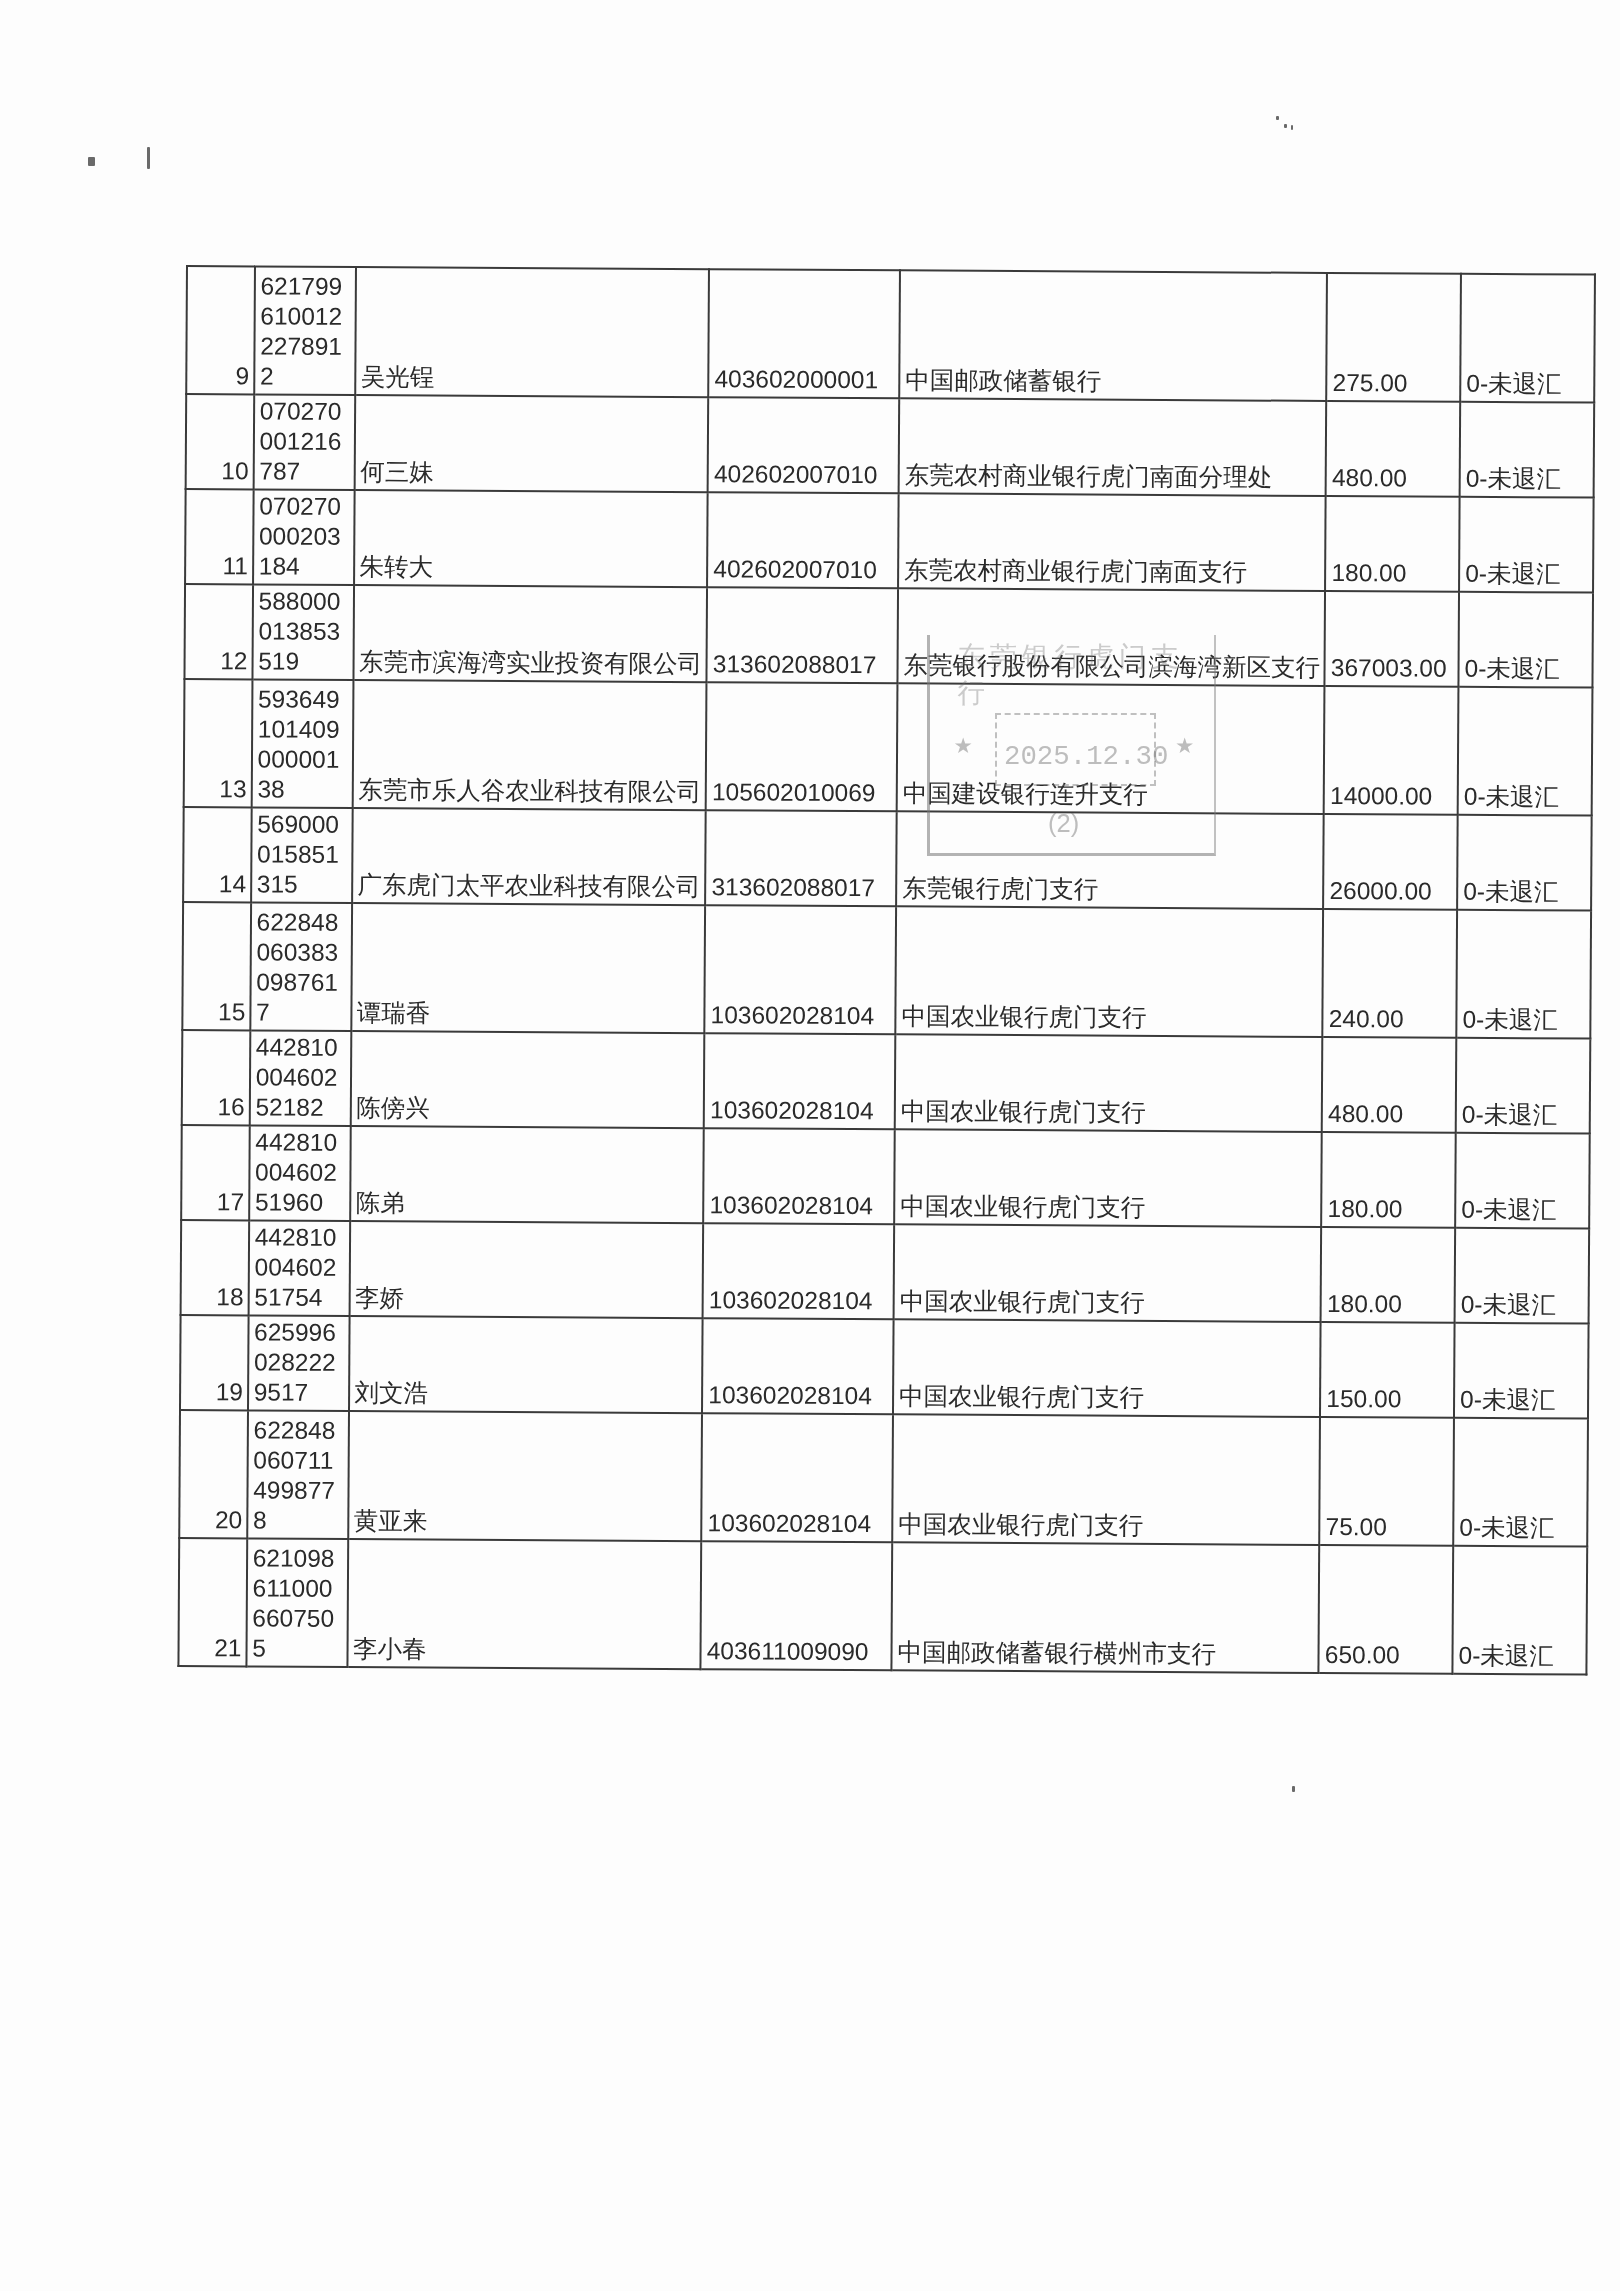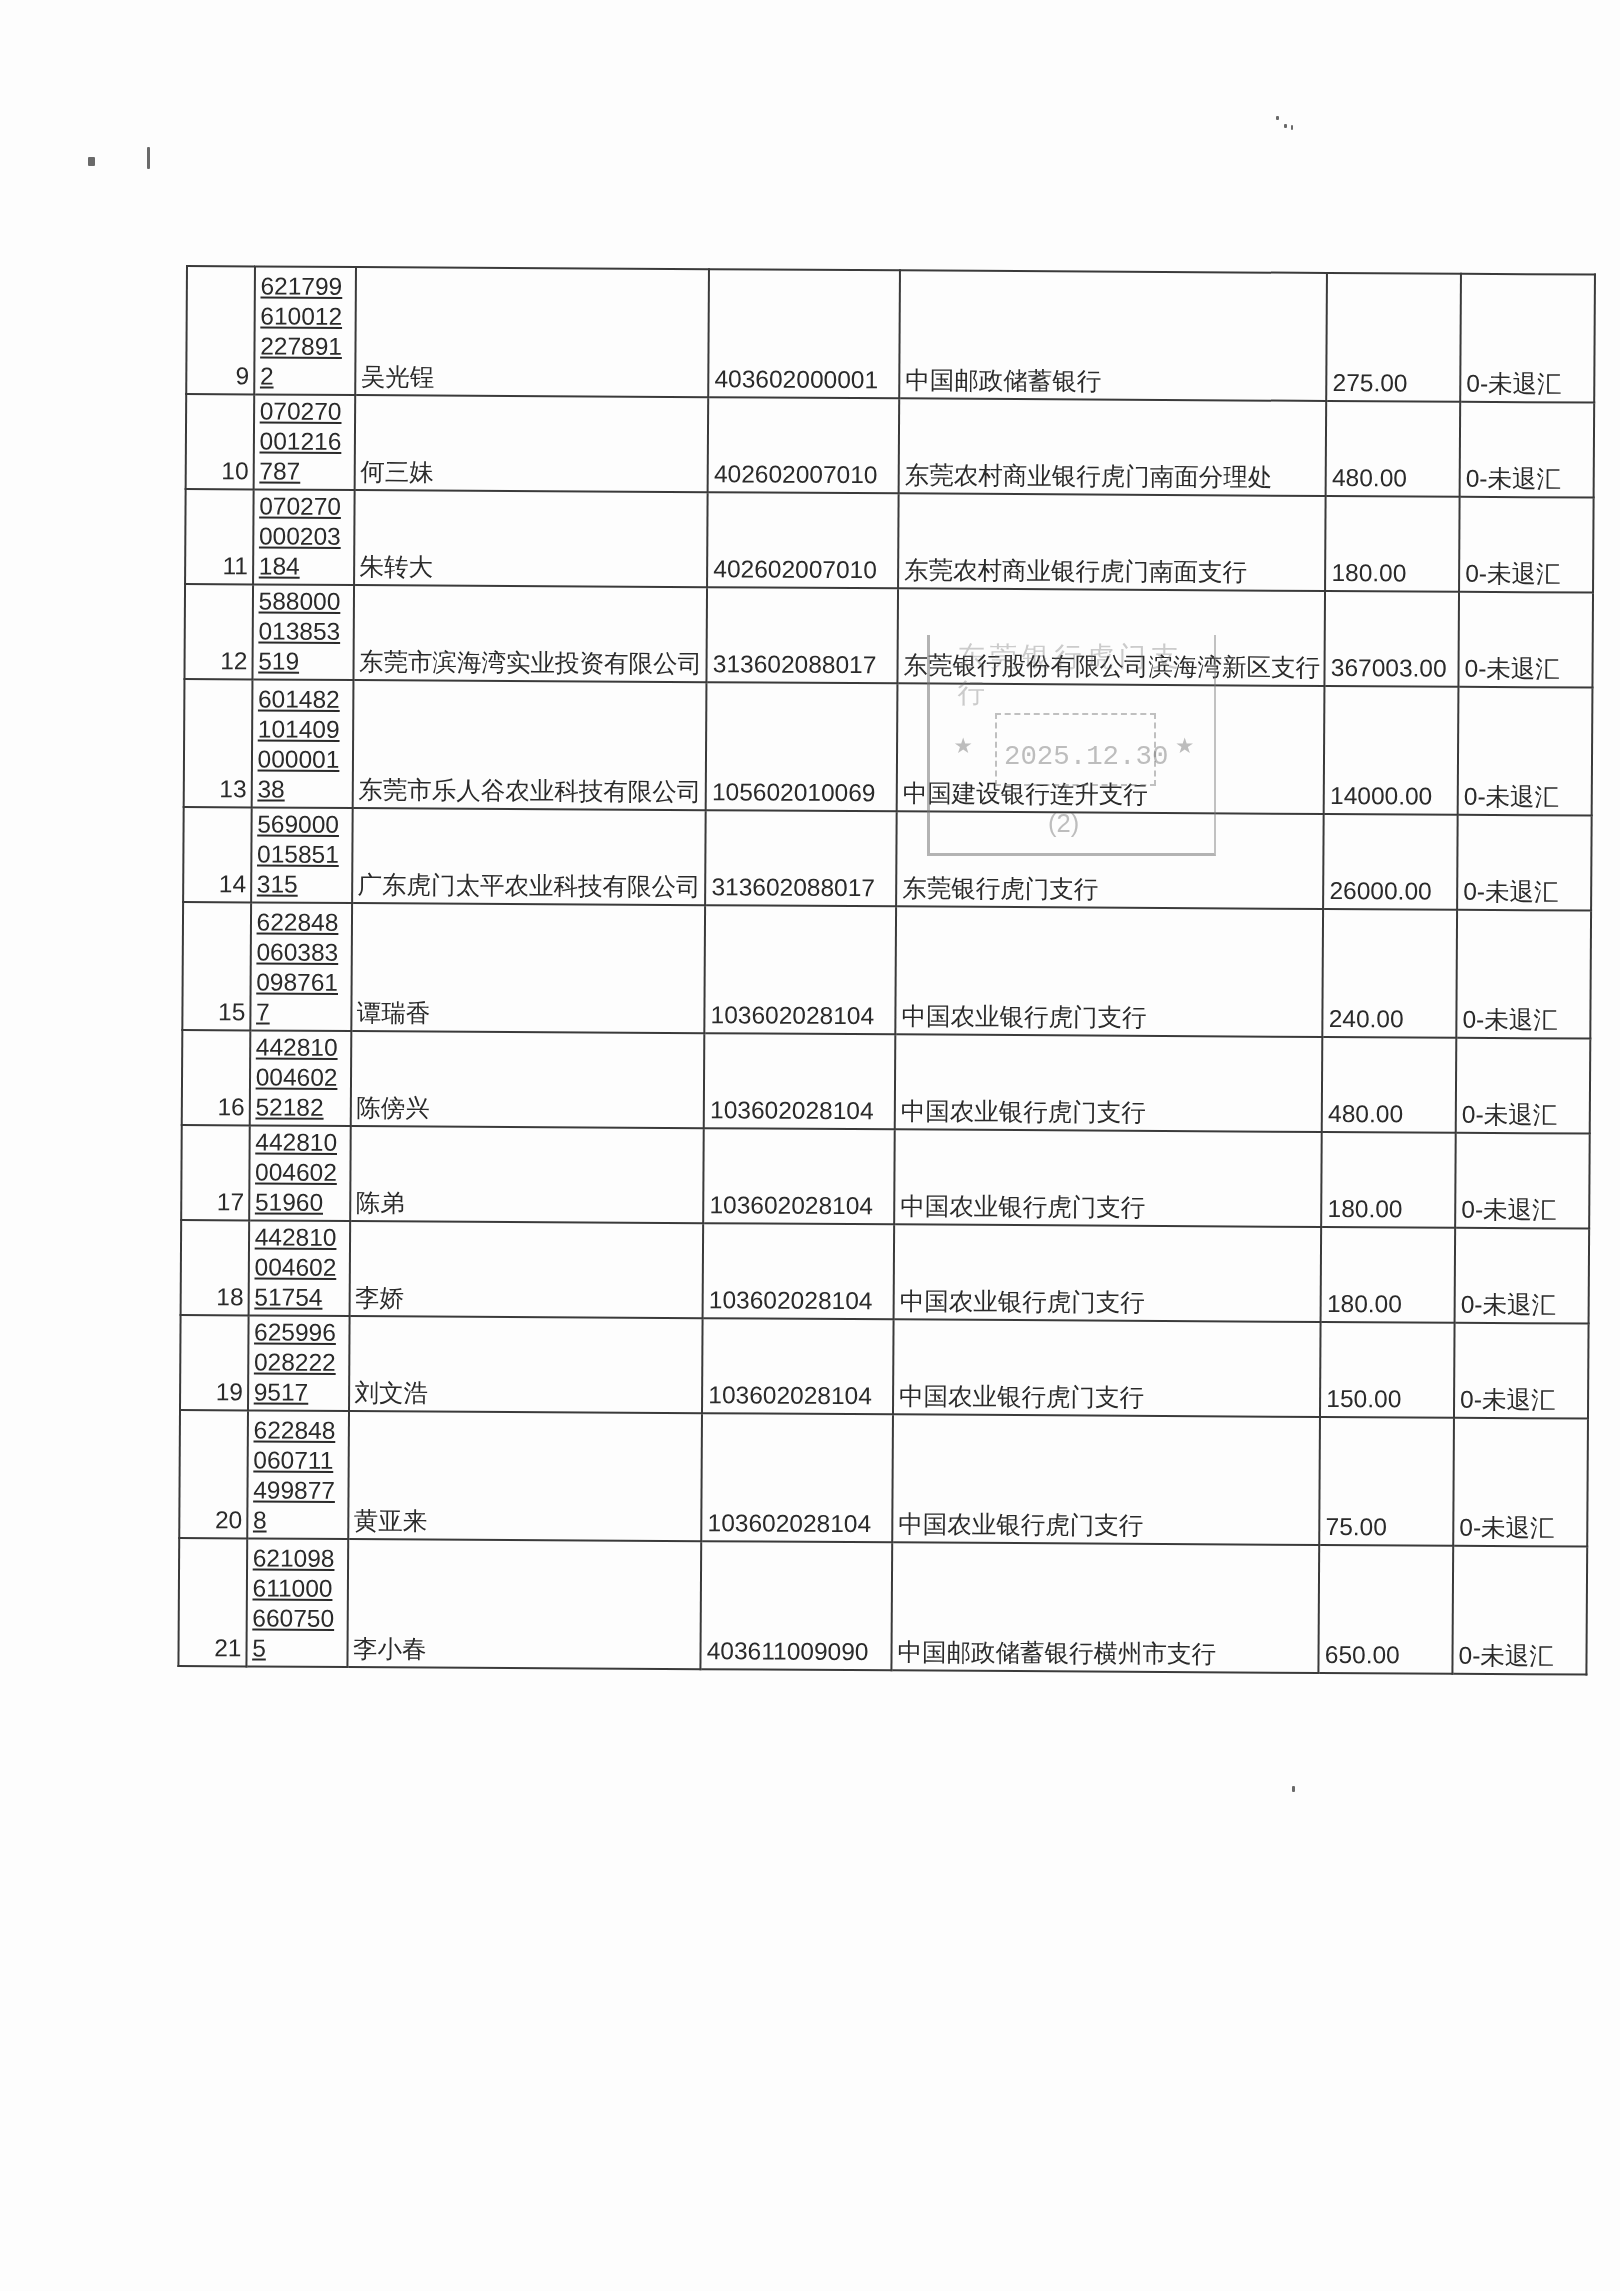--- a/index.html
+++ b/index.html
@@ -38,21 +38,21 @@
       white-space: nowrap;
       overflow: hidden;
     }
     td.c-no { width: 57px; text-align: right; padding-right: 2.9px; }
     td.c-acct { width: 90px; white-space: normal; word-break: break-all; padding-left: 2.9px; }
     td.c-name { width: 294px; white-space: normal; }
     td.c-code { width: 180px; }
     td.c-bank { width: 355px; white-space: normal; }
     td.c-amt { width: 123px; padding-left: 2.9px; }
     td.c-status { width: 123px; }
-    .acct-line { display: block; text-decoration: underline; }
+    .acct-line { display: block; }
     .stamp {
       position: absolute;
       left: 927px;
       top: 635px;
       width: 284px;
       height: 218px;
       border: 3.9px solid rgba(120,120,120,0.55);
       border-top: none;
       border-right: 2.9px solid rgba(120,120,120,0.45);
       pointer-events: none;
@@ -156,21 +156,21 @@
         </td>
         <td class="c-name">东莞市滨海湾实业投资有限公司</td>
         <td class="c-code">313602088017</td>
         <td class="c-bank">东莞银行股份有限公司滨海湾新区支行</td>
         <td class="c-amt">367003.00</td>
         <td class="c-status">0-未退汇</td>
       </tr>
       <tr style="height: 128px;">
         <td class="c-no">13</td>
         <td class="c-acct">
-          <span class="acct-line">601482</span>
+          <span class="acct-line">593649</span>
           <span class="acct-line">101409</span>
           <span class="acct-line">000001</span>
           <span class="acct-line">38</span>
         </td>
         <td class="c-name">东莞市乐人谷农业科技有限公司</td>
         <td class="c-code">105602010069</td>
         <td class="c-bank">中国建设银行连升支行</td>
         <td class="c-amt">14000.00</td>
         <td class="c-status">0-未退汇</td>
       </tr>

